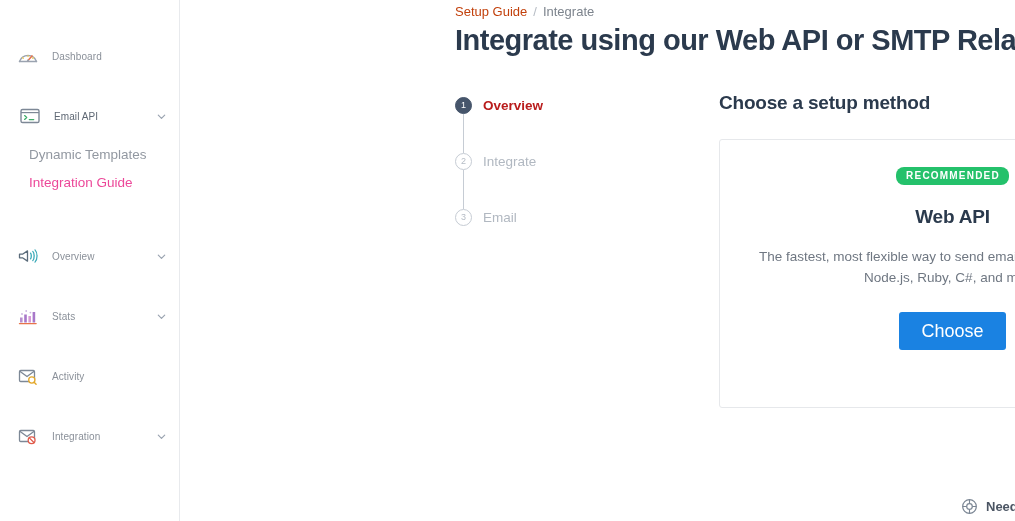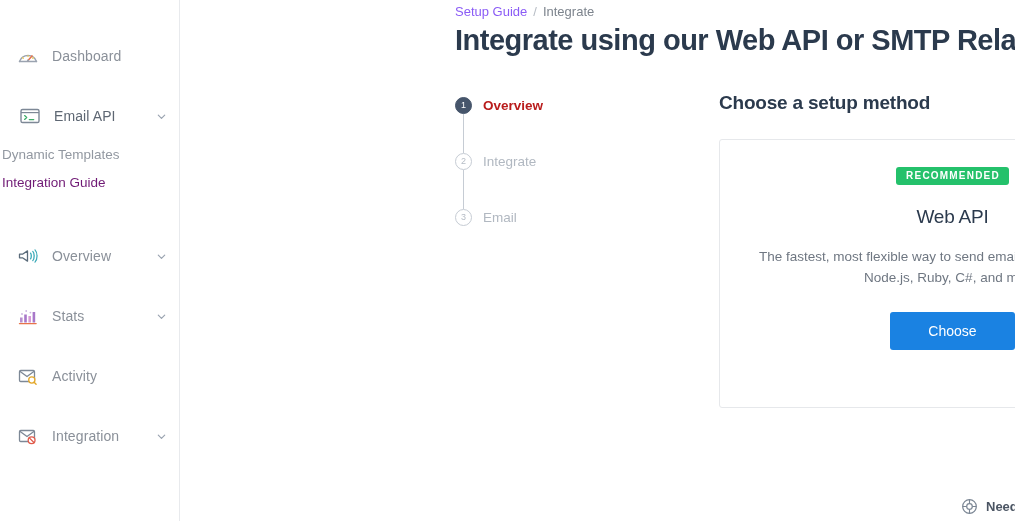--- a/index.html
+++ b/index.html
@@ -43,51 +43,51 @@
   .nav-item .ico {
     width: 28px;
     height: 28px;
     flex: 0 0 28px;
     display: flex;
     align-items: center;
     justify-content: center;
     margin-right: 10px;
   }
   .nav-item .lbl {
-    font-size: 14px;
+    font-size: 10px;
     color: #8a9099;
     letter-spacing: 0.1px;
     white-space: nowrap;
   }
   .nav-item .chev {
     position: absolute;
     right: 12px;
     top: 50%;
     transform: translateY(-50%);
     width: 12px;
     height: 12px;
     display: flex;
     align-items: center;
     justify-content: center;
   }
 
   .subnav-item {
-    padding: 0 2px;
+    padding: 0 29px;
     height: 28px;
     display: flex;
     align-items: center;
     cursor: pointer;
   }
   .subnav-item .sub-lbl {
     font-size: 13.5px;
     color: #9298a1;
     white-space: nowrap;
   }
   .subnav-item.active .sub-lbl {
-    color: #701a75;
+    color: #ec4899;
   }
 
   
   .main {
     flex: 1 1 auto;
     position: relative;
     padding: 0 0 0 0;
     overflow: hidden;
   }
 
@@ -95,21 +95,21 @@
     position: absolute;
     left: 275px;
     top: 4px;
     font-size: 13px;
     display: flex;
     align-items: center;
     gap: 6px;
     white-space: nowrap;
   }
   .breadcrumb .bc-link {
-    color: #8b5cf6;
+    color: #c2410c;
     cursor: pointer;
   }
   .breadcrumb .bc-sep { color: #b6bcc4; }
   .breadcrumb .bc-current { color: #7d848d; }
 
   .page-title {
     position: absolute;
     left: 275px;
     top: 24px;
     font-size: 29px;
@@ -207,50 +207,50 @@
   }
 
   .badge {
     display: inline-block;
     background: #24c16b;
     color: #ffffff;
     font-size: 10px;
     font-weight: bold;
     letter-spacing: 1.2px;
     padding: 4px 9px 4px 10px;
-    border-radius: 3px;
+    border-radius: 8px;
     line-height: 1;
   }
 
   .card-title {
     margin-top: 21px;
     font-size: 19px;
-    font-weight: normal;
+    font-weight: bold;
     color: #2b3a4d;
     letter-spacing: -0.2px;
   }
 
   .card-desc {
     margin-top: 18px;
     width: 390px;
     text-align: center;
     font-size: 13.5px;
     line-height: 21px;
     color: #6f7782;
   }
 
   .btn-choose {
     margin-top: 24px;
     background: #1a82e2;
     color: #ffffff;
     border: none;
     border-radius: 3px;
-    font-size: 14px;
+    font-size: 18px;
     font-family: "Liberation Sans", sans-serif;
-    width: 125px;
+    width: 107px;
     height: 38px;
     cursor: pointer;
   }
 
   
   .help {
     position: absolute;
     left: 781px;
     top: 498px;
     display: flex;

